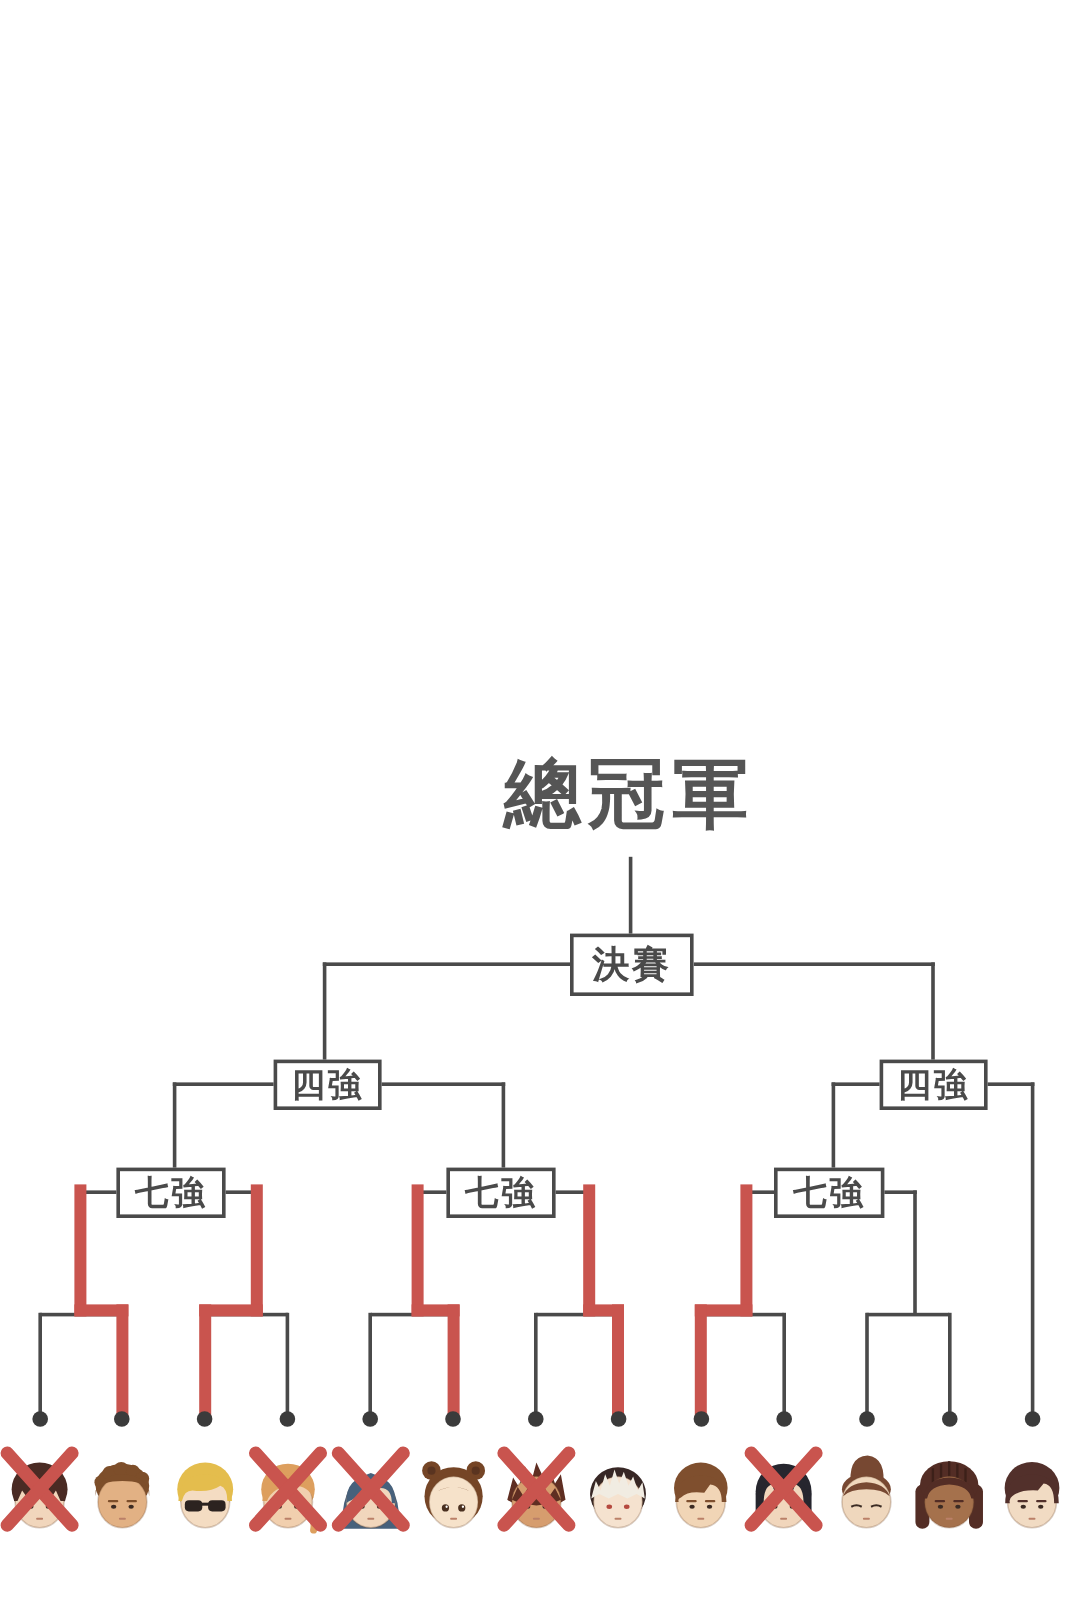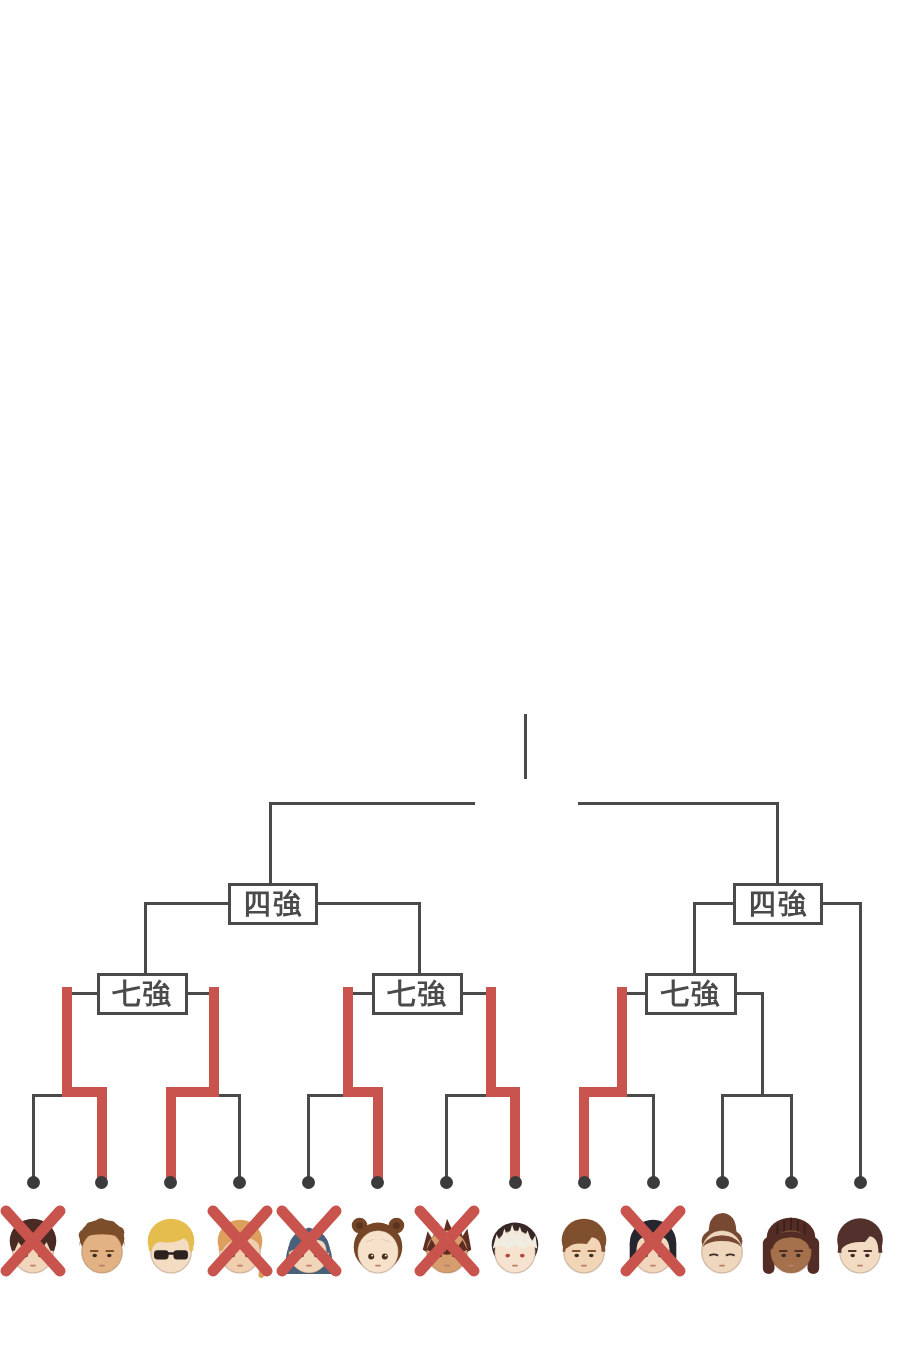--- a/index.html
+++ b/index.html
@@ -18,21 +18,25 @@
   .box-q-r{left:645px;top:973px;width:92px;height:42px;font-size:28px;}
   .seg{position:absolute;}
   .dot{position:absolute;width:13px;height:13px;border-radius:50%;z-index:4;}
   .avatar{position:absolute;width:66px;height:74px;z-index:3;}
   .xmark{position:absolute;width:78px;height:82px;z-index:6;}
 </style>
 </head>
 <body>
 
 <div id="canvas">
-
+  <div class="title">總冠軍</div>
+
+  <div class="bracket-box box-final">
+    <span>決賽</span>
+  </div>
   <div class="bracket-box box-semi-l">
     <span>四強</span>
   </div>
   <div class="bracket-box box-semi-r">
     <span>四強</span>
   </div>
   <div class="bracket-box box-q-l">
     <span>七強</span>
   </div>
   <div class="bracket-box box-q-m">

